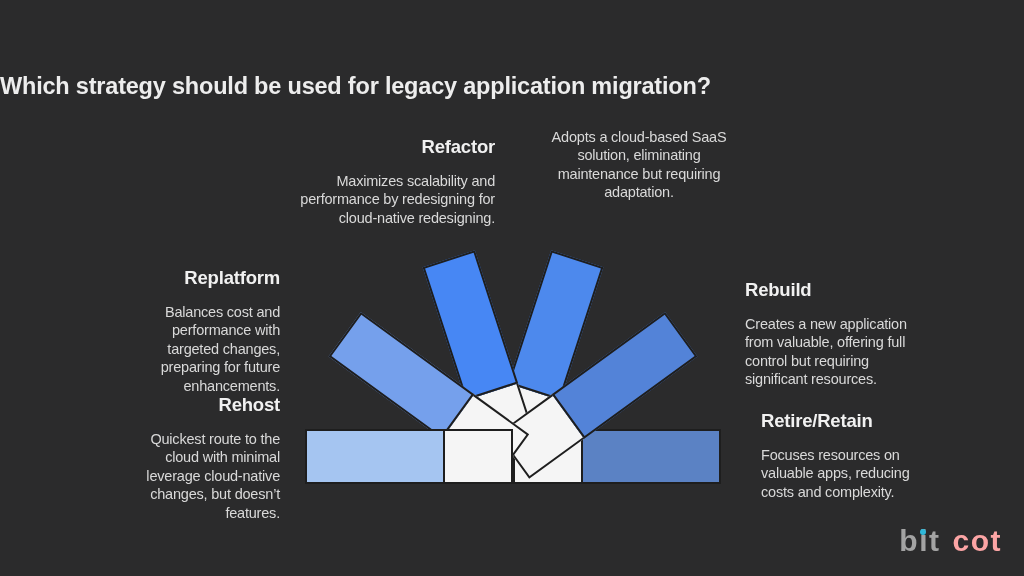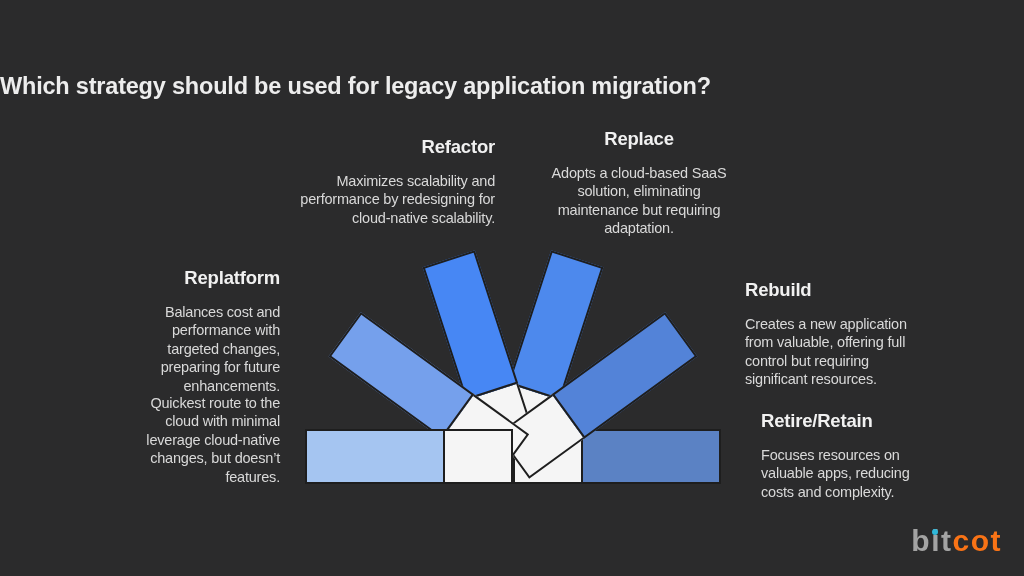--- a/index.html
+++ b/index.html
@@ -31,61 +31,61 @@
   .b0  {transform:rotate(0deg);    z-index:1;}
   .b72 {transform:rotate(-72deg);  z-index:2;}
   .b108{transform:rotate(-108deg); z-index:3;}
   .b36 {transform:rotate(-36deg);  z-index:4;}
   .b144{transform:rotate(-144deg); z-index:5;}
   .b180{transform:rotate(-180deg); z-index:6;}
 
   .logo{position:absolute;right:22px;top:524px;font-size:30px;font-weight:bold;
         letter-spacing:1.5px;line-height:34px;z-index:12;}
   .logo .part-bit{color:#a3a3a3;position:relative;}
-  .logo .part-cot{color:#f97316;}
+  .logo .part-cot{color:#fca5a5;margin-left:12px;}
   .logo .idot{position:absolute;left:21px;top:5px;width:6px;height:6px;border-radius:50%;}
 </style>
 </head>
 <body>
 
 <div class="stage" style="background: rgb(43, 43, 44);">
 
   <h1 class="title">Which strategy should be used for legacy application migration?</h1>
 
   <section class="section sec-refactor">
     <h2>Refactor</h2>
     <div class="body">
       <div class="ln">Maximizes scalability and</div>
       <div class="ln">performance by redesigning for</div>
-      <div class="ln">cloud-native scalability.</div>
+      <div class="ln">cloud-native redesigning.</div>
     </div>
   </section>
 
   <section class="section sec-replace">
-    <h2>Replace</h2>
     <div class="body">
       <div class="ln">Adopts a cloud-based SaaS</div>
       <div class="ln">solution, eliminating</div>
       <div class="ln">maintenance but requiring</div>
       <div class="ln">adaptation.</div>
     </div>
   </section>
 
   <section class="section sec-replatform">
     <h2>Replatform</h2>
     <div class="body">
       <div class="ln">Balances cost and</div>
       <div class="ln">performance with</div>
       <div class="ln">targeted changes,</div>
       <div class="ln">preparing for future</div>
       <div class="ln">enhancements.</div>
     </div>
   </section>
 
   <section class="section sec-rehost">
+    <h2>Rehost</h2>
     <div class="body">
       <div class="ln">Quickest route to the</div>
       <div class="ln">cloud with minimal</div>
       <div class="ln">leverage cloud-native</div>
       <div class="ln">changes, but doesn’t</div>
       <div class="ln">features.</div>
     </div>
   </section>
 
   <section class="section sec-rebuild">

